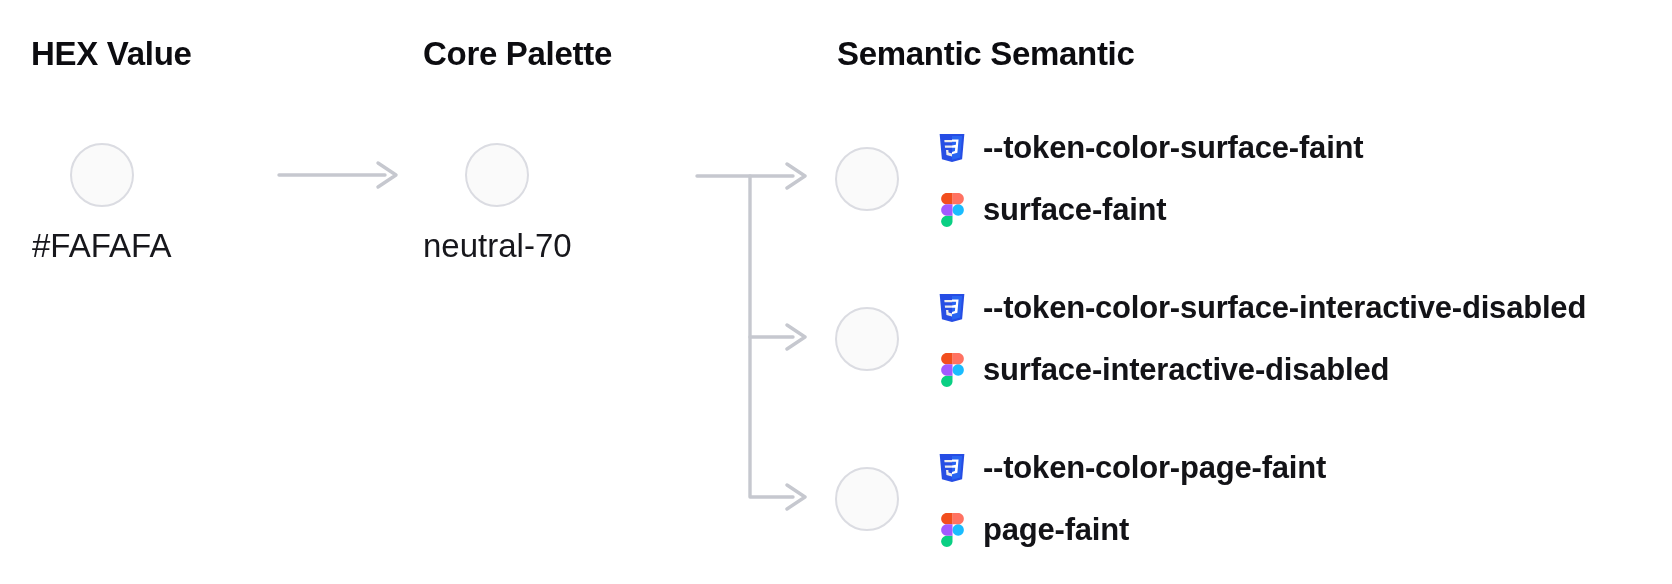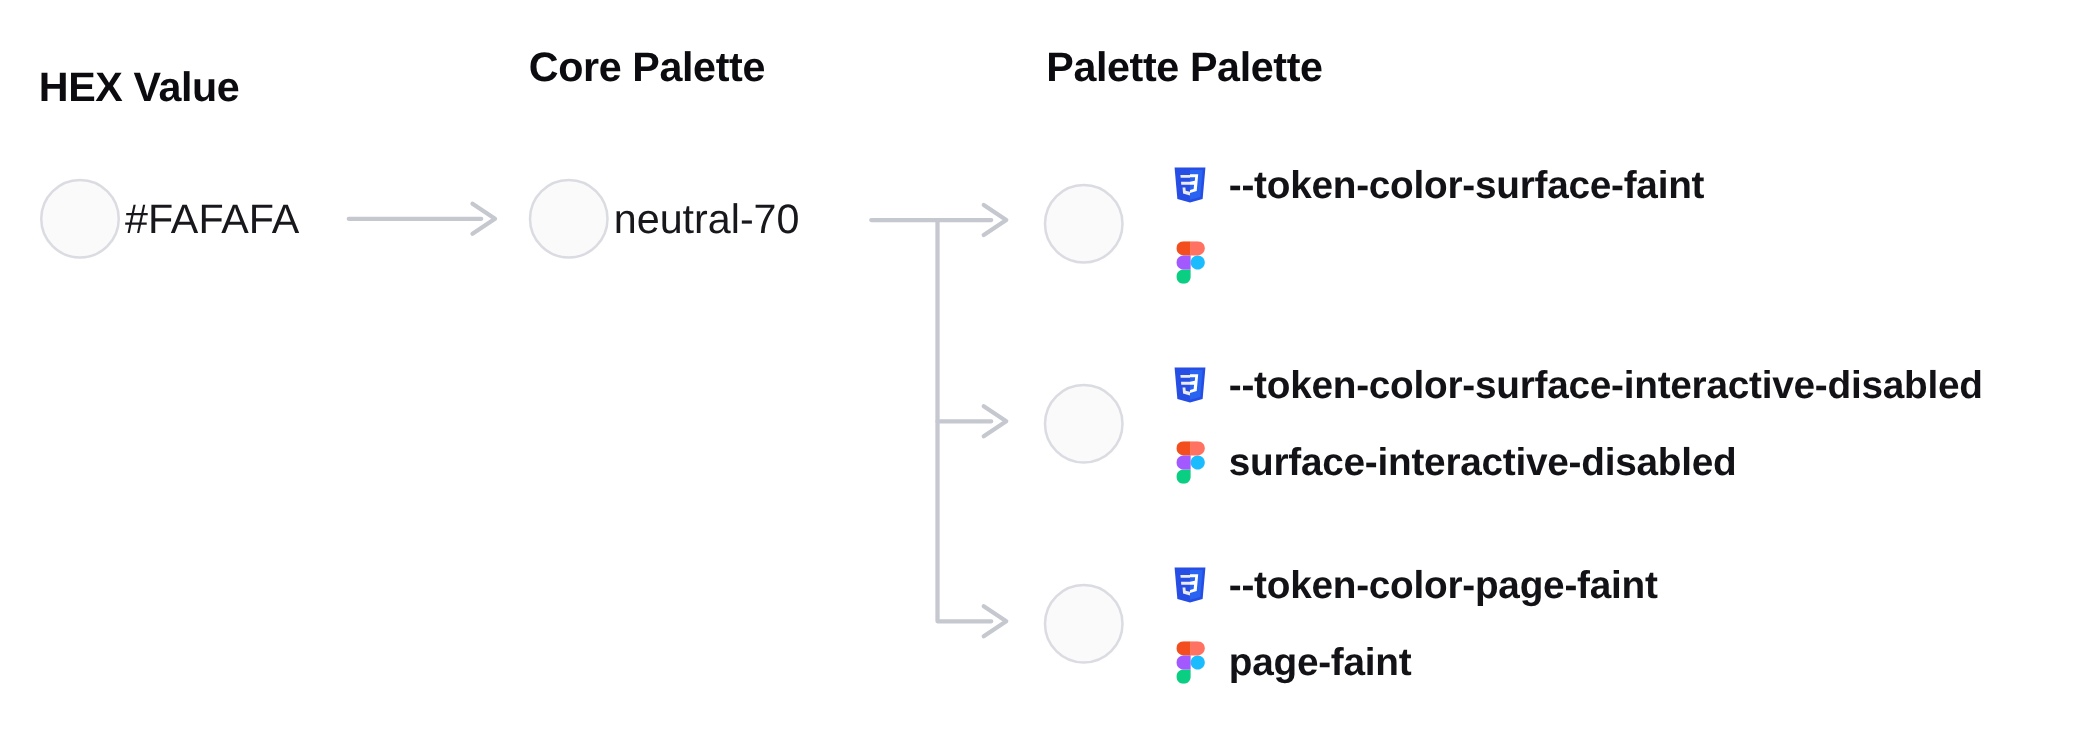--- a/index.html
+++ b/index.html
@@ -18,29 +18,30 @@
   }
   .col-title {
     position: absolute;
     margin: 0;
     font-size: 33px;
     font-weight: 700;
     letter-spacing: -0.3px;
     color: #0c0c10;
     white-space: nowrap;
   }
-  .col-title.hex      { left: 31px;  top: 35px; margin-top: 16px; }
+  .col-title.hex      { left: 31px;  top: 35px; }
   .col-title.core     { left: 423px; top: 35px; }
   .col-title.semantic { left: 837px; top: 35px; }
 
   .node {
     position: absolute;
     display: flex;
     align-items: center;
-    gap: 4px;
+    gap: 20px;
+    flex-direction: column;
   }
   .node.hex-node  { left: 32px;  top: 143px; }
   .node.core-node { left: 423px; top: 143px; }
 
   .swatch {
     width: 64px;
     height: 64px;
     border-radius: 50%;
     background: #FAFAFA;
     border: 2px solid #DBDCE2;
@@ -114,21 +115,21 @@
       <path d="M697 176 H 793 M787 164 L 805 176 L 787 188" stroke="#C6C8CF"></path>
 
       <path d="M750 176 V 497 H 793" stroke="#C6C8CF"></path>
       <path d="M750 337 H 793 M787 325 L 805 337 L 787 349" stroke="#C6C8CF"></path>
       <path d="M787 485 L 805 497 L 787 509" stroke="#C6C8CF"></path>
     </g>
   </svg>
 
   <h2 class="col-title hex">HEX Value</h2>
   <h2 class="col-title core">Core Palette</h2>
-  <h2 class="col-title semantic">Palette Palette</h2>
+  <h2 class="col-title semantic">Semantic Semantic</h2>
 
   <div class="node hex-node">
     <span class="swatch" style="background-color: rgb(250, 250, 250);"></span>
     <span class="value-label">#FAFAFA</span>
   </div>
 
   <div class="node core-node">
     <span class="swatch" style="background-color: rgb(250, 250, 250);"></span>
     <span class="value-label">neutral-70</span>
   </div>
@@ -150,20 +151,21 @@
       <div class="token-line">
         <span class="icon-box">
           <svg width="23" height="34" viewBox="0 0 38 57" xmlns="http://www.w3.org/2000/svg">
             <path fill="#1abcfe" d="M19 28.5c0-5.247 4.253-9.5 9.5-9.5s9.5 4.253 9.5 9.5-4.253 9.5-9.5 9.5-9.5-4.253-9.5-9.5z"></path>
             <path fill="#0acf83" d="M0 47.5C0 42.253 4.253 38 9.5 38H19v9.5c0 5.247-4.253 9.5-9.5 9.5S0 52.747 0 47.5z"></path>
             <path fill="#ff7262" d="M19 0v19h9.5c5.247 0 9.5-4.253 9.5-9.5S33.747 0 28.5 0H19z"></path>
             <path fill="#f24e1e" d="M0 9.5C0 14.747 4.253 19 9.5 19H19V0H9.5C4.253 0 0 4.253 0 9.5z"></path>
             <path fill="#a259ff" d="M0 28.5C0 33.747 4.253 38 9.5 38H19V19H9.5C4.253 19 0 23.253 0 28.5z"></path>
           </svg>
         </span>
+        <span class="token-label">surface-faint</span>
       </div>
     </div>
   </div>
 
   <div class="sem-row r2">
     <span class="swatch" style="background-color: rgb(250, 250, 250);"></span>
     <div class="token-lines">
       <div class="token-line">
         <span class="icon-box">
           <svg width="28" height="32" viewBox="0 0 512 512" xmlns="http://www.w3.org/2000/svg">

